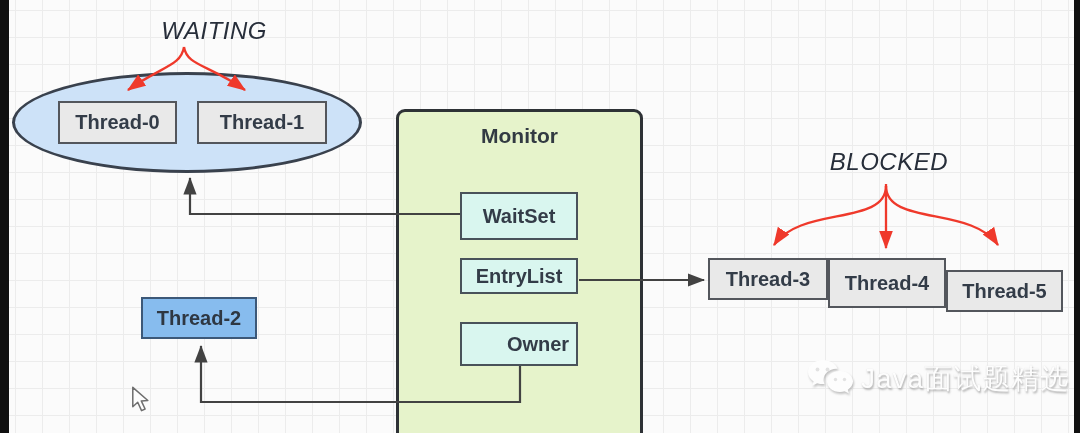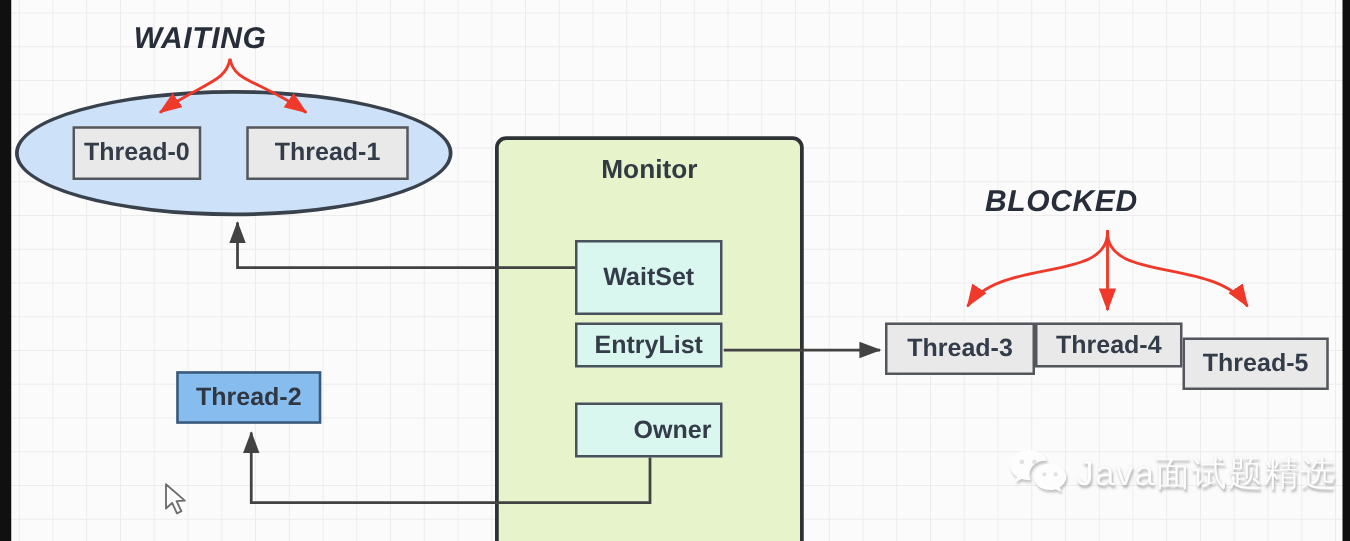--- a/index.html
+++ b/index.html
@@ -15,60 +15,60 @@
       linear-gradient(#ececec 1px, transparent 1px),
       linear-gradient(90deg,#ececec 1px, transparent 1px);
     background-size:27px 27px;
     background-position:15px 10px;
   }
   .edge-bar{position:absolute;top:0;height:433px;background:#101010;}
   .edge-bar.left{left:0;width:9px;}
   .edge-bar.right{right:0;width:6px;}
 
   .state-label{
-    position:absolute;text-align:left;
-    font-style:italic;font-weight:bold;font-size:24px;letter-spacing:.5px;
+    position:absolute;text-align:right;
+    font-style:italic;font-weight:normal;font-size:24px;letter-spacing:.5px;
     color:#272e3a;
   }
   #waiting-label{left:107px;top:17px;width:160px;}
   #blocked-label{left:788px;top:148px;width:160px;}
 
   .node{
     position:absolute;box-sizing:border-box;
     display:flex;align-items:center;justify-content:center;
     font-weight:bold;font-size:20px;color:#333c48;
   }
   .ellipse{
     left:12px;top:72px;width:350px;height:101px;
     background:#cde2f8;border:3px solid #39414d;border-radius:50%;
   }
   .gray-box{background:#e9e9e9;border:2px solid #53565c;}
-  #thread-0{left:58px;top:101px;width:103px;height:43px;}
+  #thread-0{left:58px;top:101px;width:119px;height:43px;}
   #thread-1{left:197px;top:101px;width:130px;height:43px;}
 
   .monitor{
     left:396px;top:109px;width:247px;height:344px;
     background:#e6f3cb;border:3px solid #2e3236;border-radius:9px;
     box-sizing:border-box;position:absolute;
   }
   .monitor-title{
     margin-top:12px;text-align:center;
     font-weight:bold;font-size:21px;color:#323a42;
   }
   .inner-box{background:#d9f6ef;border:2px solid #49525a;}
-  #waitset-box{left:460px;top:192px;width:118px;height:60px;}
+  #waitset-box{left:460px;top:192px;width:118px;height:48px;}
   #entrylist-box{left:460px;top:258px;width:118px;height:36px;}
   #owner-box{left:460px;top:322px;width:118px;height:44px;padding-left:38px;}
 
   #thread-2{
     left:141px;top:297px;width:116px;height:42px;
     background:#87bcee;border:2px solid #3c5878;color:#2e3742;
   }
   #thread-3{left:708px;top:258px;width:120px;height:42px;text-align:center;}
-  #thread-4{left:828px;top:258px;width:118px;height:36px;}
+  #thread-4{left:828px;top:258px;width:118px;height:50px;}
   #thread-5{left:946px;top:258px;width:117px;height:42px;margin-top:12px;}
 
   .connector-layer{
     position:absolute;left:0;top:0;width:1080px;height:433px;
     pointer-events:none;z-index:6;
   }
 
   .watermark{
     position:absolute;left:806px;top:358px;z-index:7;
     display:flex;align-items:center;gap:7px;

